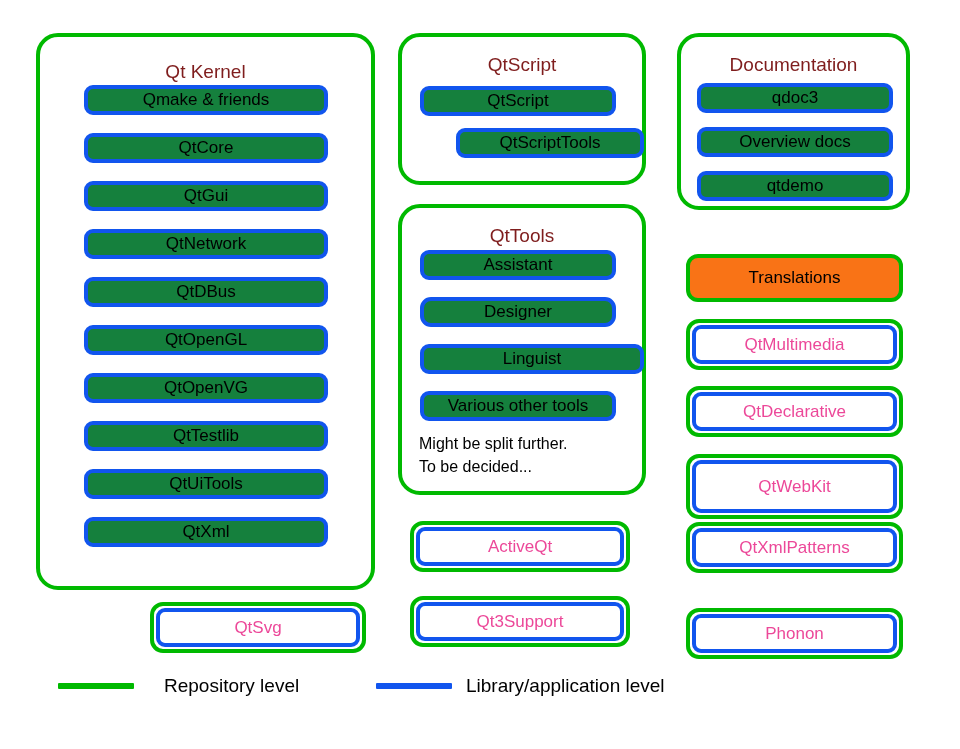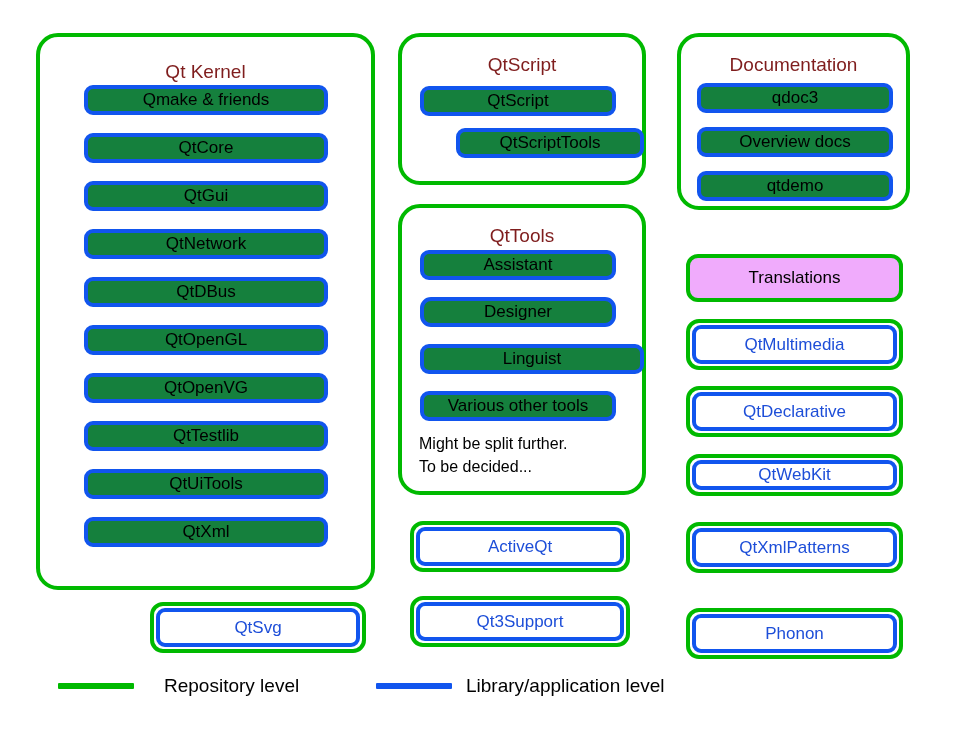--- a/index.html
+++ b/index.html
@@ -63,30 +63,30 @@
     width: 100%;
     height: 100%;
     border: 4px solid var(--blue);
     border-radius: 9px;
     background: #ffffff;
     display: flex;
     align-items: center;
     justify-content: center;
     font-size: 17px;
     line-height: 18px;
-    color: #1d4ed8;
+    color: #ec4899;
     white-space: nowrap;
   }
   
   .repo-only {
     position: absolute;
     box-sizing: border-box;
     border: 4px solid var(--green);
     border-radius: 12px;
-    background: #f0abfc;
+    background: #f97316;
     display: flex;
     align-items: center;
     justify-content: center;
     font-size: 17px;
     line-height: 18px;
     color: #000;
     white-space: nowrap;
   }
 
   .note {
@@ -165,21 +165,21 @@
 <div class="lib" style="left:697px; top:171px; width:196px; height:30px;">qtdemo</div>
 
 <div class="repo-only" style="left:686px; top:254px; width:217px; height:48px;">Translations</div>
 
 <div class="dual" style="left:686px; top:319px; width:217px; height:51px;">
   <div class="dual-in">QtMultimedia</div>
 </div>
 <div class="dual" style="left:686px; top:386px; width:217px; height:51px;">
   <div class="dual-in">QtDeclarative</div>
 </div>
-<div class="dual" style="left:686px; top:454px; width:217px; height:42px;">
+<div class="dual" style="left:686px; top:454px; width:217px; height:65px;">
   <div class="dual-in">QtWebKit</div>
 </div>
 <div class="dual" style="left:686px; top:522px; width:217px; height:51px;">
   <div class="dual-in">QtXmlPatterns</div>
 </div>
 <div class="dual" style="left:686px; top:596px; width:217px; height:51px;margin-top:12px;">
   <div class="dual-in">Phonon</div>
 </div>
 
 <div class="legend-swatch" style="left: 58px; top: 683px; width: 76px; background: rgb(0, 185, 0);"></div>

